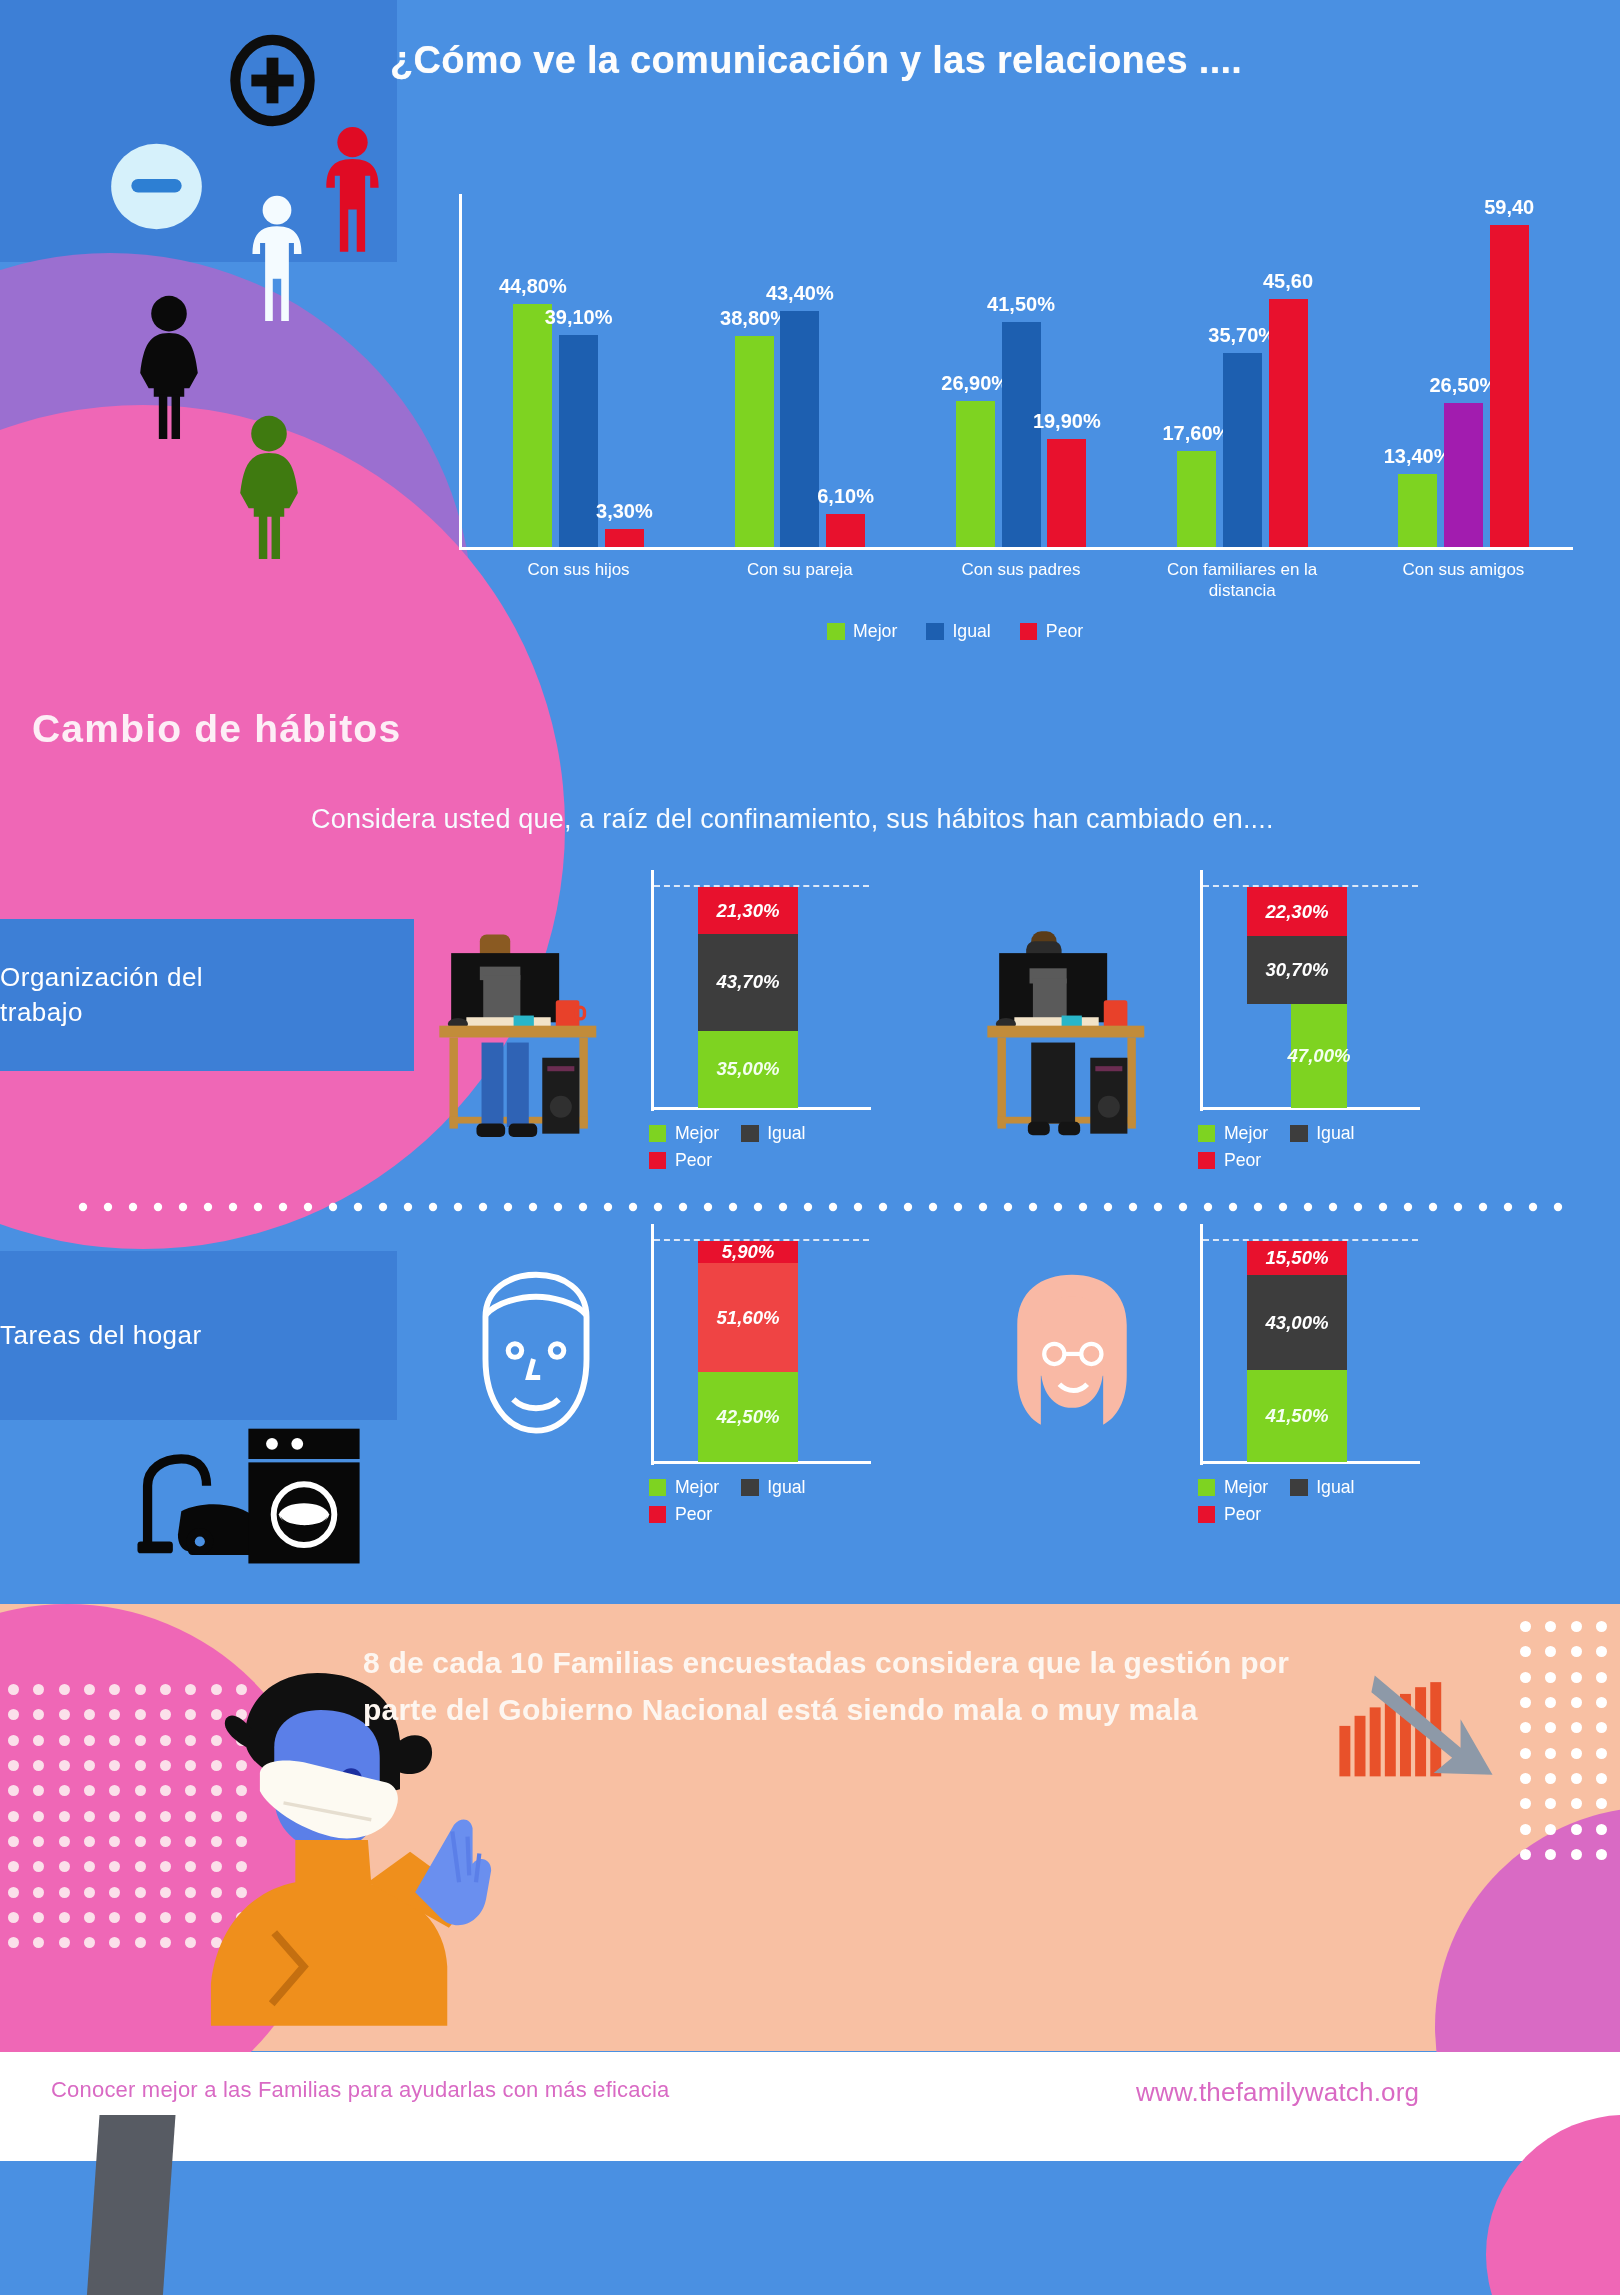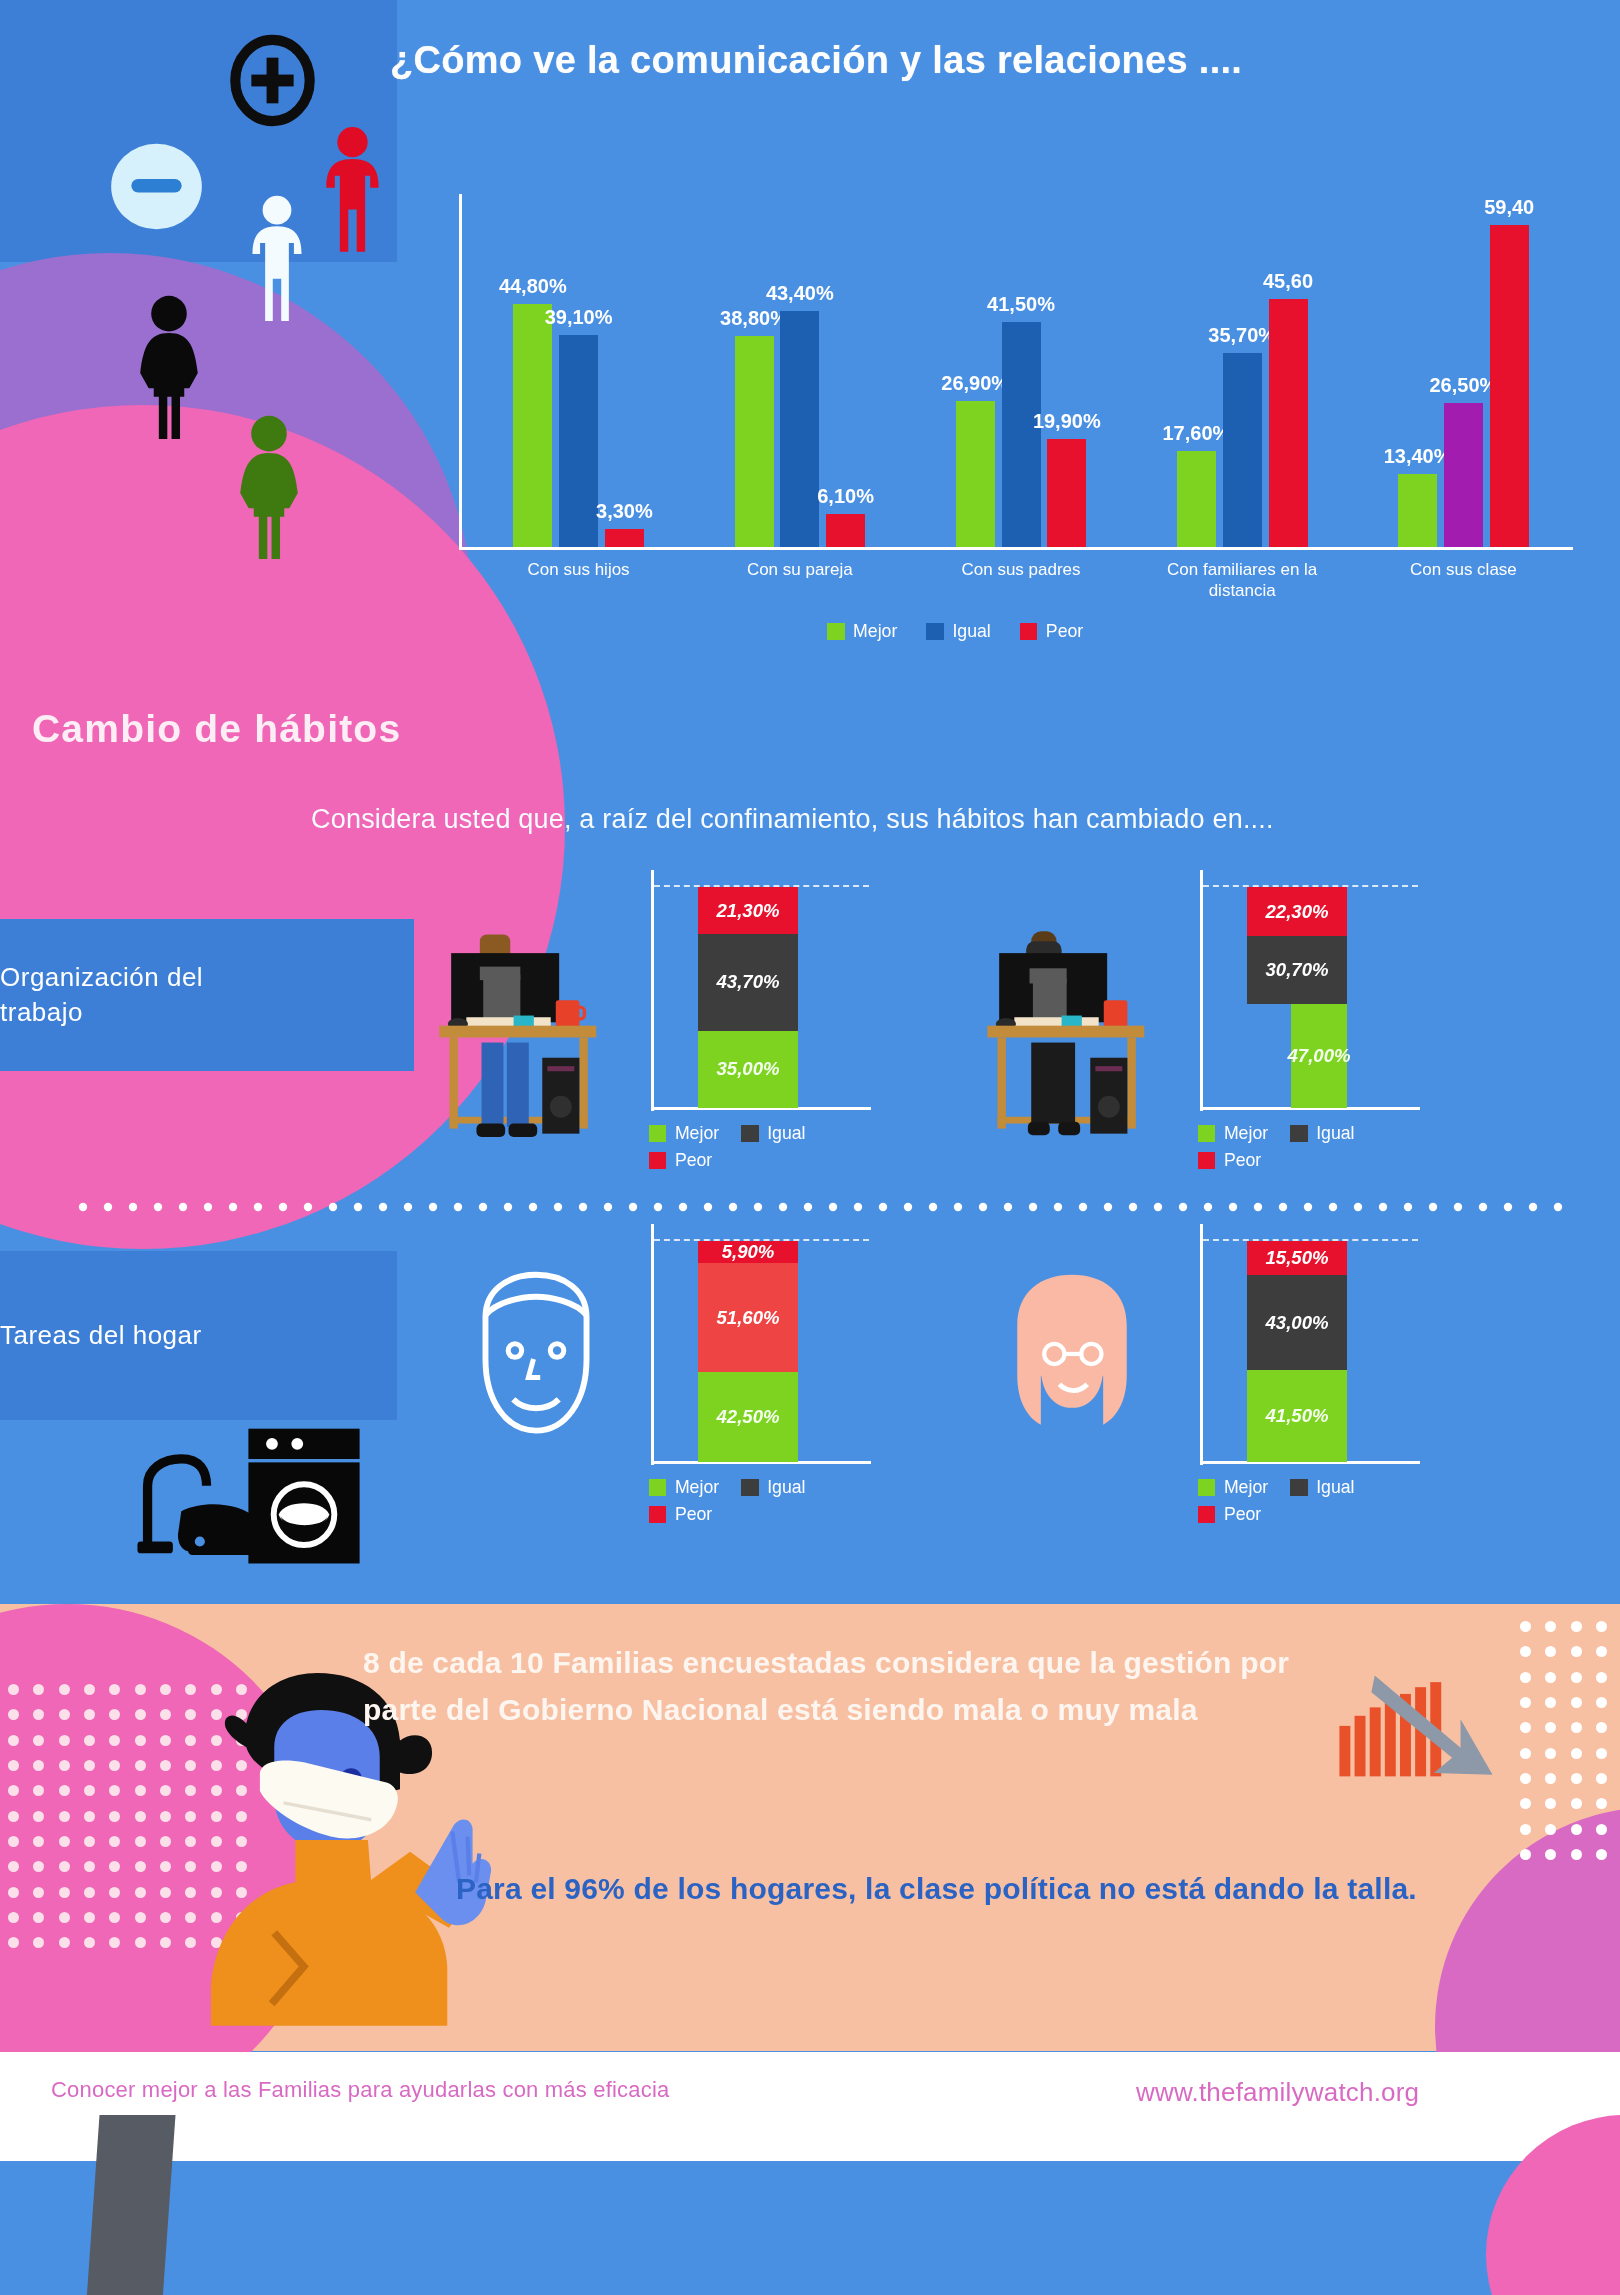--- a/index.html
+++ b/index.html
@@ -199,21 +199,21 @@
           <div class="gc-bar" style="height: 322px; background: rgb(232, 17, 45);">
             <span class="val">59,40</span>
           </div>
         </div>
       </div>
     <div class="gc-cats" id="gc-cats">
         <div class="gc-cat">Con sus hijos</div>
         <div class="gc-cat">Con su pareja</div>
         <div class="gc-cat">Con sus padres</div>
         <div class="gc-cat">Con familiares en la distancia</div>
-        <div class="gc-cat">Con sus clase</div>
+        <div class="gc-cat">Con sus amigos</div>
       </div>
   </div>
   <div id="gc-legend">
       <div class="legend">
         <span class="sw" style="background: rgb(126, 211, 33);"></span>
         <span class="lb">Mejor</span>
       </div>
       <div class="legend">
         <span class="sw" style="background: rgb(29, 95, 176);"></span>
         <span class="lb">Igual</span>
@@ -687,21 +687,20 @@
     <rect x="24" y="58" width="13" height="72" fill="#e8512a"></rect>
     <rect x="42" y="48" width="13" height="82" fill="#e8512a"></rect>
     <rect x="60" y="40" width="13" height="90" fill="#e8512a"></rect>
     <rect x="78" y="32" width="13" height="98" fill="#e8512a"></rect>
     <rect x="96" y="24" width="13" height="106" fill="#e8512a"></rect>
     <rect x="114" y="18" width="13" height="112" fill="#e8512a"></rect>
     <path d="M48 10 L150 96 L150 62 L188 128 L118 126 L140 108 L44 30 Z" fill="#8d99a8"></path>
   </svg>
 
   <div class="msg1">8 de cada 10 Familias encuestadas considera que la gestión por parte del Gobierno Nacional está siendo mala o muy mala</div>
-  <div class="msg2">Para el 96% de los hogares, la clase política no está dando la talla.</div>
 
   <div class="bg-white-footer"></div>
   <div class="bg-bottom-blue"></div>
   <div class="bg-bottom-pinkR"></div>
   <div class="bg-bottom-greyleg"></div>
   <div class="foot-left">Conocer mejor a las Familias para ayudarlas con más eficacia</div>
   <a class="foot-right" style="text-decoration:none;">www.thefamilywatch.org</a>
 
 </div>
 

